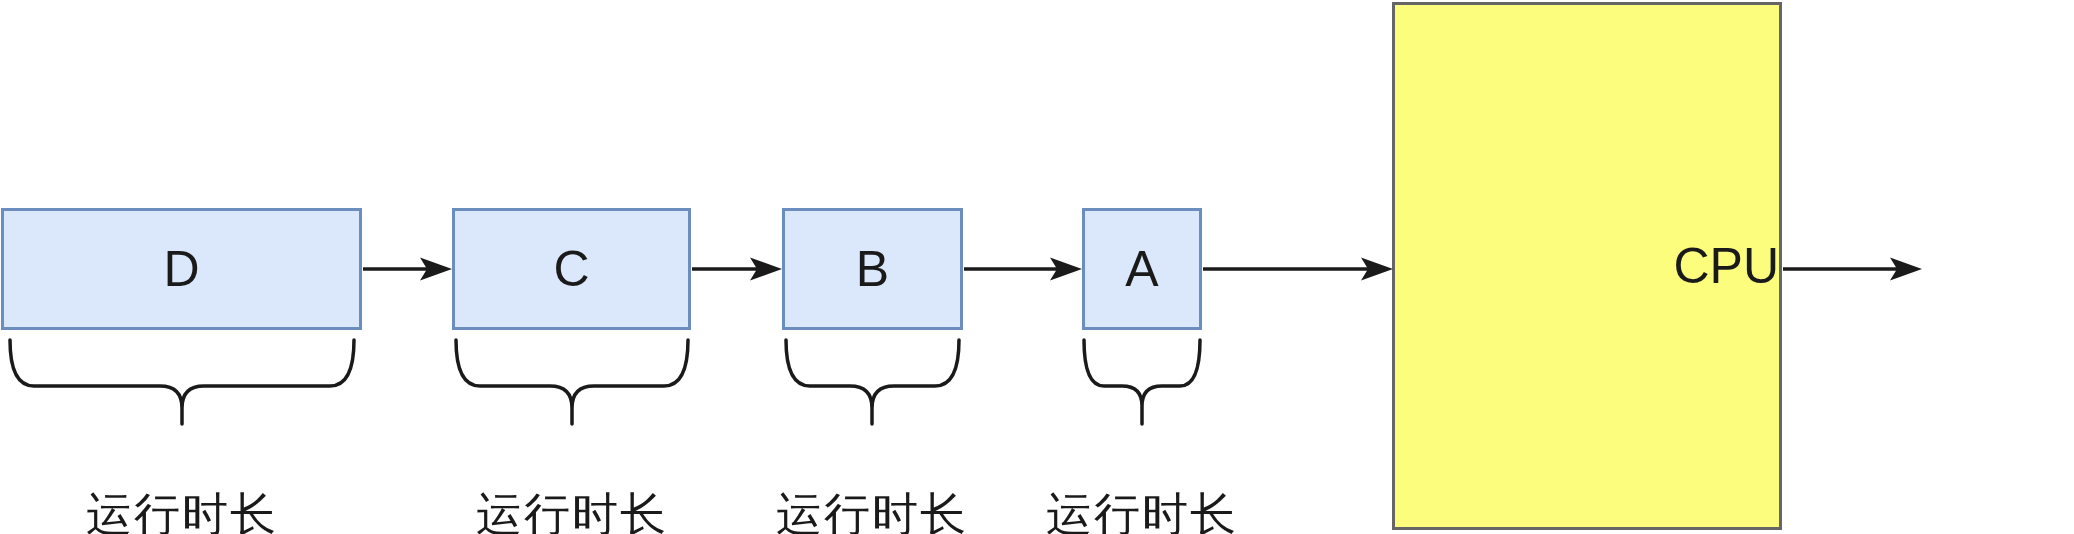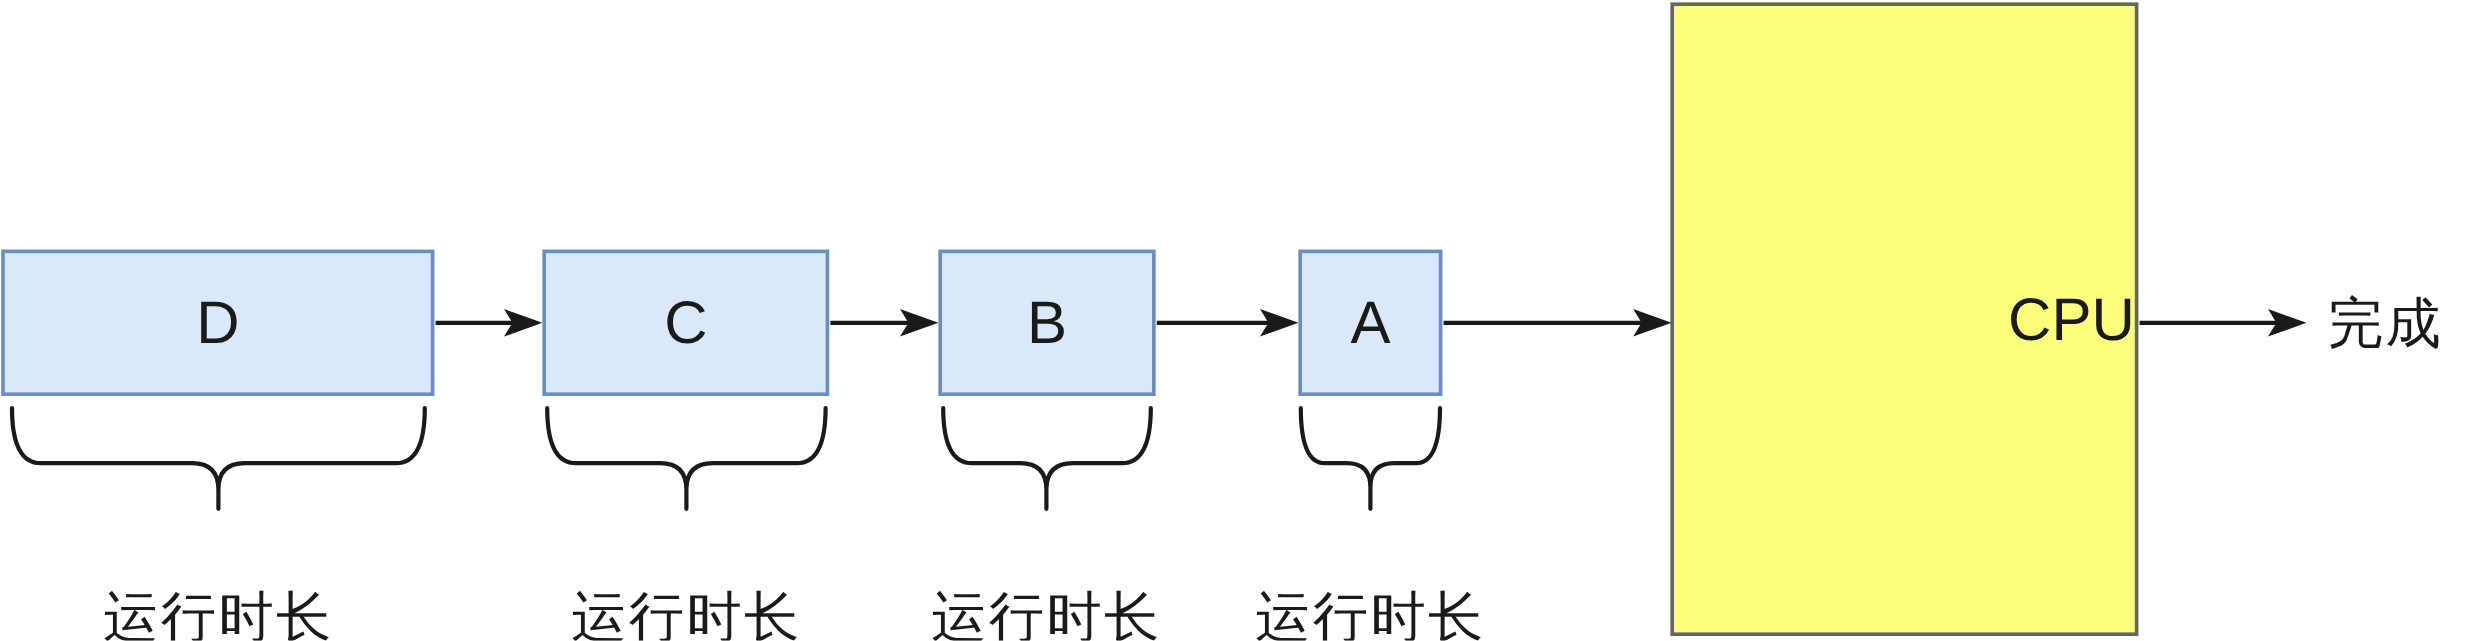--- a/index.html
+++ b/index.html
@@ -155,15 +155,14 @@
     <path class="brace" d="M786,340 Q786,386 810,386 L850,386 Q872,386 872,408 L872,424 L872,408 Q872,386 894,386 L935,386 Q959,386 959,340"></path>
 
     <path class="brace" d="M1084,340 Q1084,386 1104,386 L1122,386 Q1142,386 1142,406 L1142,424 L1142,406 Q1142,386 1162,386 L1180,386 Q1200,386 1200,340"></path>
   </svg>
 
   <div class="duration-label dur-d">运行时长</div>
   <div class="duration-label dur-c">运行时长</div>
   <div class="duration-label dur-b">运行时长</div>
   <div class="duration-label dur-a">运行时长</div>
 
-  <div class="done-label">完成</div>
 
 </div>
 
 </body></html>

